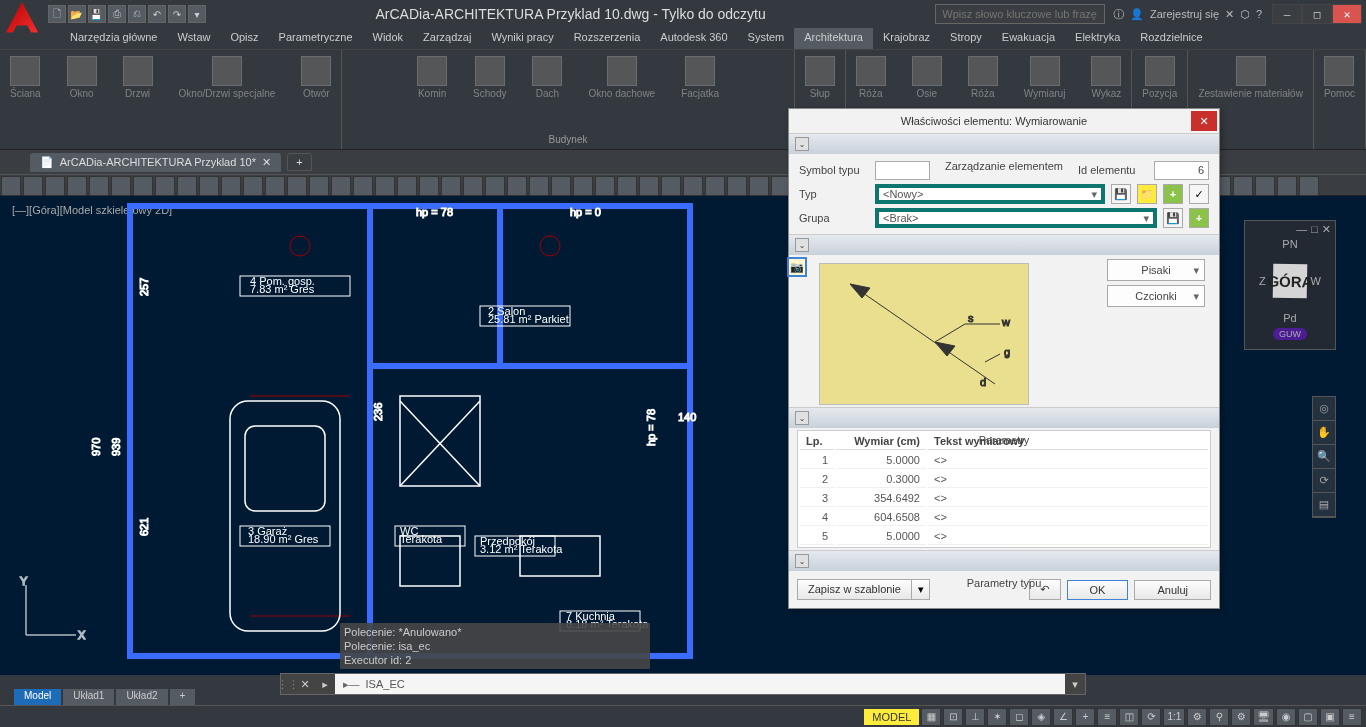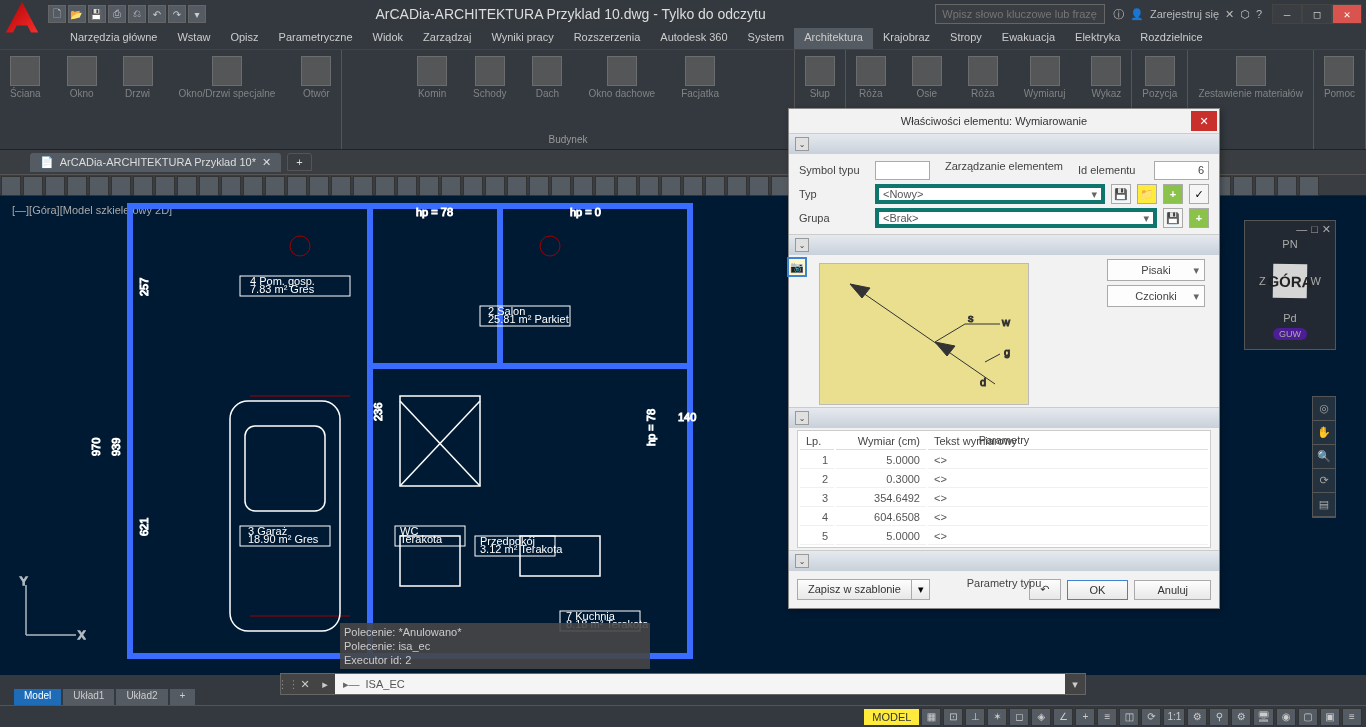--- a/index.html
+++ b/index.html
@@ -93,21 +93,21 @@
 .dlg-dropdown { flex: 1; border: 4px solid #0f766e; background: #fff; height: 20px; display: flex; align-items: center; padding: 0 4px; color: #555; position: relative; }
 .dlg-dropdown::after { content: "▾"; position: absolute; right: 4px; color: #666; }
 .dlg-icon-btn { width: 20px; height: 20px; border: 1px solid #aaa; background: #f5f5f5; display: flex; align-items: center; justify-content: center; font-size: 11px; }
 .dlg-icon-btn.green { background: #8bc34a; color: #fff; font-weight: bold; }
 .dlg-preview { width: 210px; height: 142px; background: #eadf8f; border: 1px solid #bbb; margin: 4px; position: relative; }
 .dlg-right-btns { position: absolute; right: 14px; top: 4px; display: flex; flex-direction: column; gap: 4px; }
 .combo-btn { width: 98px; border: 1px solid #aaa; background: #fdfdfd; height: 22px; display: flex; align-items: center; justify-content: center; position: relative; font-size: 11px; color: #444; }
 .combo-btn::after { content: "▾"; position: absolute; right: 5px; color: #666; }
 .camera-icon { position: absolute; left: -2px; top: 2px; width: 20px; height: 20px; border: 2px solid #3f83d4; background: #fff6cc; display: flex; align-items: center; justify-content: center; font-size: 11px; }
 .dlg-table { width: 100%; font-size: 11px; }
-.dlg-table th { text-align: left; padding: 2px 6px; color: #444; font-weight: normal; border-bottom: 1px solid #ddd; }
+.dlg-table th { text-align: left; padding: 2px 6px; color: #444; font-weight: bold; border-bottom: 1px solid #ddd; }
 .dlg-table td { padding: 2px 6px; color: #555; border-bottom: 1px solid #f0f0f0; }
 .dlg-table td.num { text-align: right; }
 .dlg-table-wrap { height: 118px; overflow-y: scroll; background: #fff; border: 1px solid #ccc; margin: 2px 8px; }
 .dlg-buttons { padding: 8px; display: flex; gap: 6px; justify-content: flex-end; align-items: center; }
 .btn-split { display: flex; }
 .btn-split .main { border: 1px solid #aaa; background: linear-gradient(#fdfdfd,#e8e8e8); padding: 3px 10px; color: #333; }
 .btn-split .arrow { border: 1px solid #aaa; border-left: none; background: linear-gradient(#fdfdfd,#e8e8e8); padding: 3px 6px; }
 .btn { border: 1px solid #aaa; background: linear-gradient(#fdfdfd,#e8e8e8); padding: 3px 22px; color: #333; }
 .btn.icon { padding: 3px 10px; }
 

